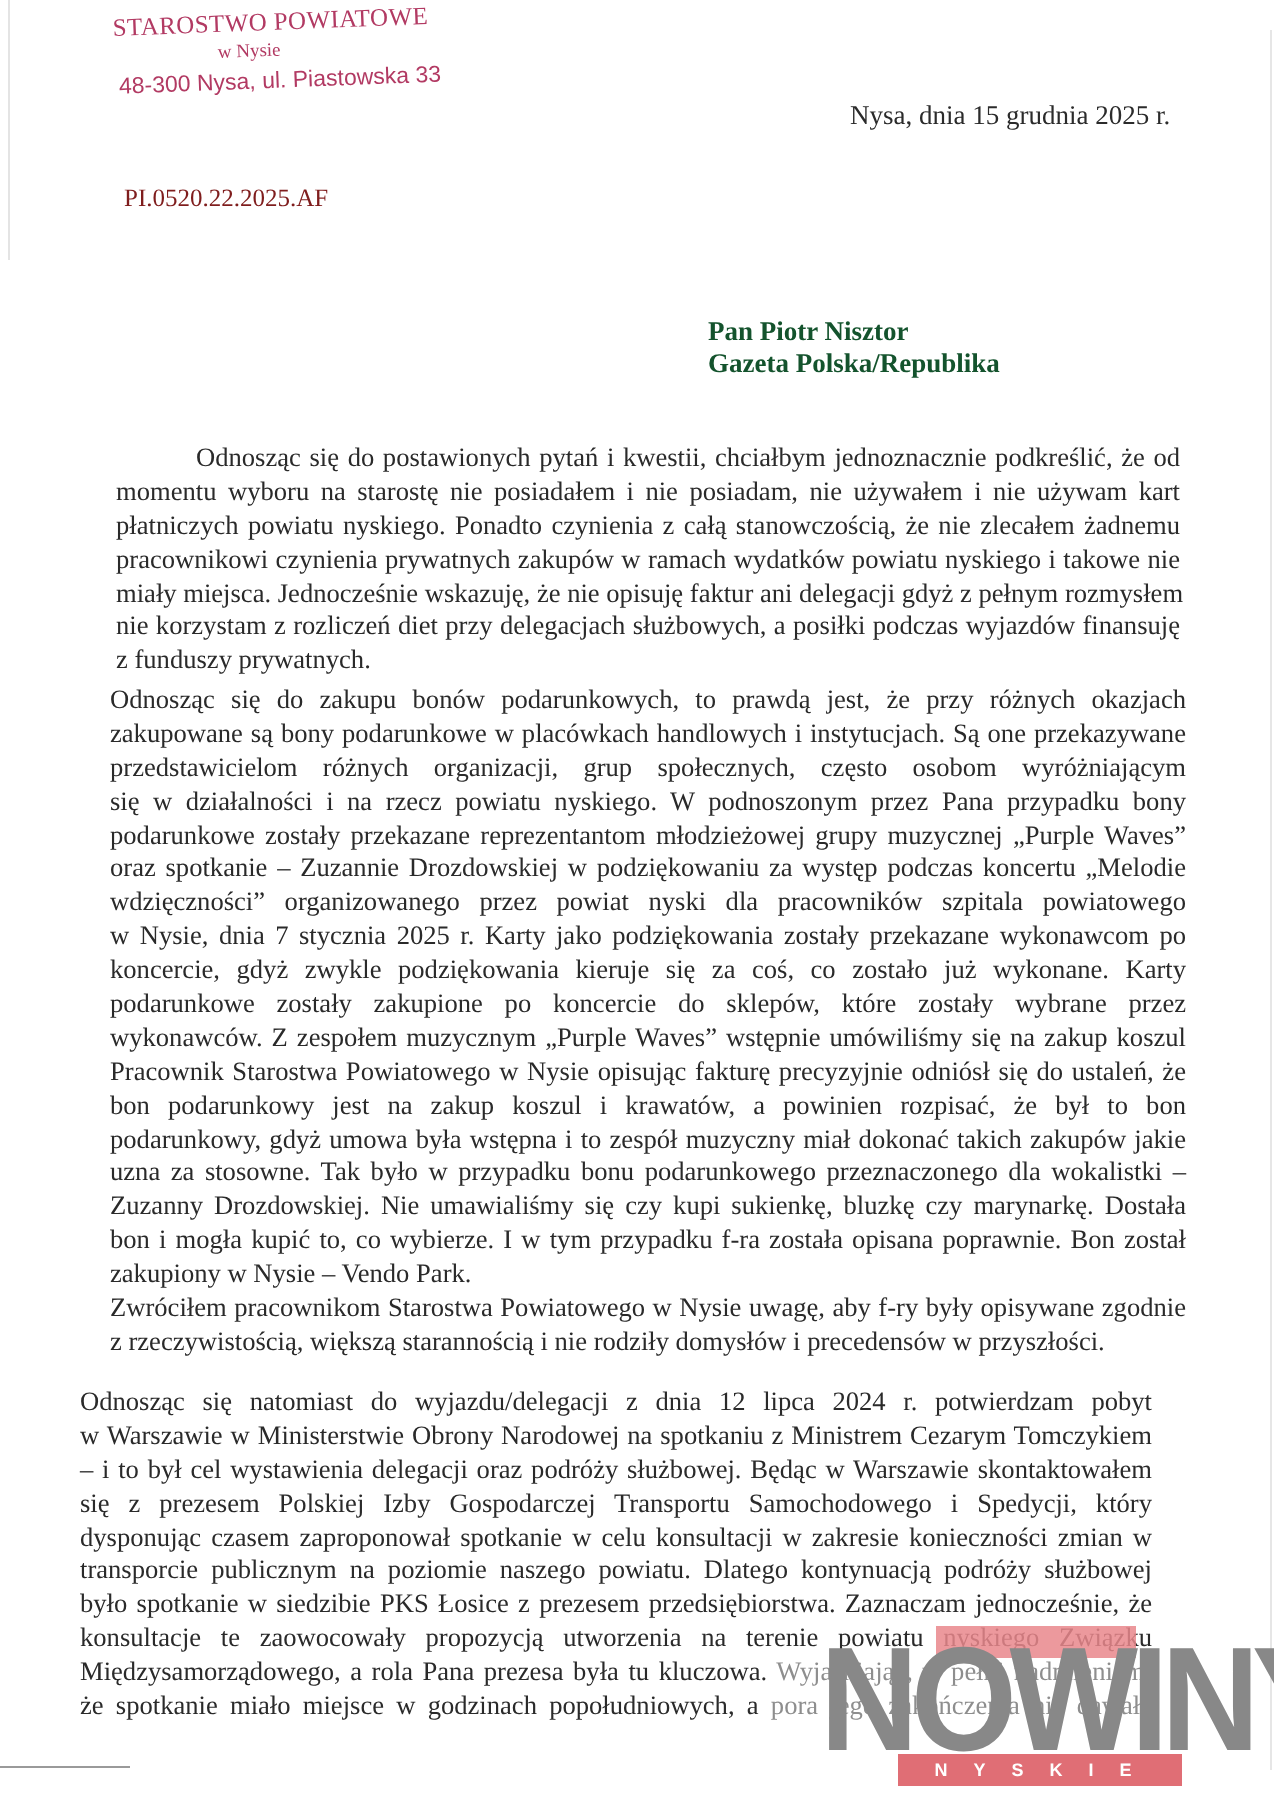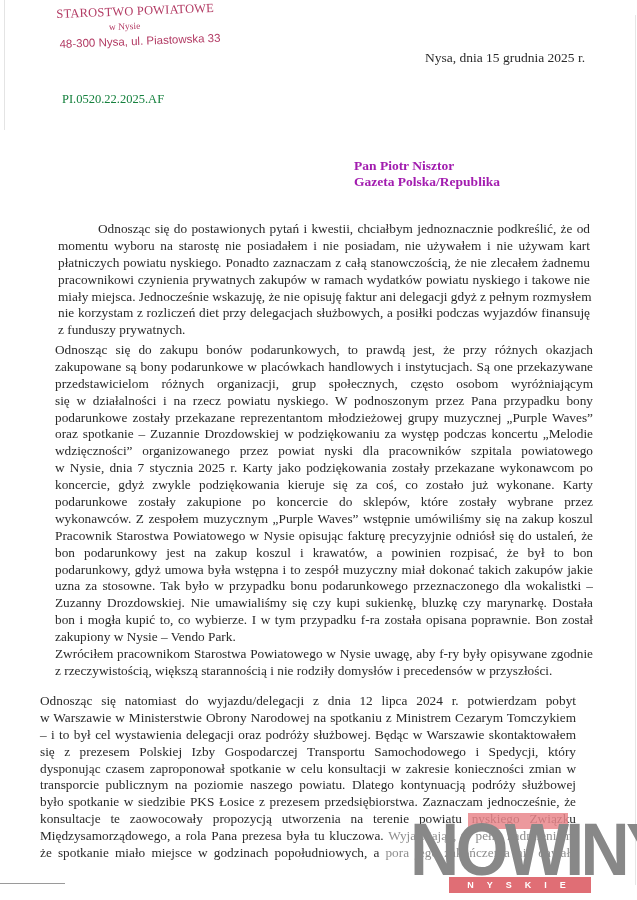--- a/index.html
+++ b/index.html
@@ -10,23 +10,23 @@
     }
     .edge-left { position: absolute; left: 4px; top: 0; width: 1px; height: 130px; background: #e4e4e4; }
     .edge-right { position: absolute; left: 635px; top: 15px; width: 1px; height: 870px; background: #e6e6e6; }
     .edge-bottom { position: absolute; left: 0; top: 883px; width: 65px; height: 1px; background: #9a9a9a; }
 
     .stamp { position: absolute; left: 56px; top: 4px; width: 170px; color: #b23a63; transform: rotate(-2.2deg); transform-origin: left top; }
     .stamp .s1 { font-family: "Liberation Serif", serif; font-size: 12.5px; letter-spacing: 0.2px; position: absolute; left: 0; top: 3px; white-space: nowrap; }
     .stamp .s2 { font-family: "Liberation Serif", serif; font-size: 9.5px; position: absolute; left: 52px; top: 20px; white-space: nowrap; }
     .stamp .s3 { font-family: "Liberation Sans", sans-serif; font-size: 11.5px; position: absolute; left: 2px; top: 34px; white-space: nowrap; }
 
-    .ref { position: absolute; left: 62px; top: 92px; font-size: 12.5px; color: #15803d; }
+    .ref { position: absolute; left: 62px; top: 92px; font-size: 12.5px; color: #7f1d1d; }
     .dateline { position: absolute; left: 425px; top: 50px; font-size: 13.5px; color: #2b2b2b; }
-    .addressee { position: absolute; left: 354px; top: 158px; font-size: 13.5px; font-weight: bold; line-height: 16px; color: #a21caf; }
+    .addressee { position: absolute; left: 354px; top: 158px; font-size: 13.5px; font-weight: bold; line-height: 16px; color: #14532d; }
 
     .para { position: absolute; font-size: 13.3px; line-height: 16.9px; text-align: justify; color: #2a2a2a; }
     .para .line { display: block; white-space: nowrap; text-align: justify; text-align-last: justify; height: 16.9px; }
     .para .line.last { text-align-last: left; }
     .p1 { left: 58px; top: 221px; width: 532px; }
     .p1 .first { padding-left: 40px; }
     .p2 { left: 55px; top: 342px; width: 538px; }
     .p4 { left: 40px; top: 682px; width: 536px; }
     .faded { color: #8e8e8e; }
 
@@ -52,21 +52,21 @@
 <div class="ref">PI.0520.22.2025.AF</div>
 
 <div class="addressee">
   <div>Pan Piotr Nisztor</div>
   <div>Gazeta Polska/Republika</div>
 </div>
 
 <div class="para p1">
   <span class="line first">Odnosząc się do postawionych pytań i kwestii, chciałbym jednoznacznie podkreślić, że od</span>
   <span class="line">momentu wyboru na starostę nie posiadałem i nie posiadam, nie używałem i nie używam kart</span>
-  <span class="line">płatniczych powiatu nyskiego. Ponadto zaznaczam z całą stanowczością, że nie zlecałem żadnemu</span>
+  <span class="line">płatniczych powiatu nyskiego. Ponadto czynienia z całą stanowczością, że nie zlecałem żadnemu</span>
   <span class="line">pracownikowi czynienia prywatnych zakupów w ramach wydatków powiatu nyskiego i takowe nie</span>
   <span class="line">miały miejsca. Jednocześnie wskazuję, że nie opisuję faktur ani delegacji gdyż z pełnym rozmysłem</span>
   <span class="line">nie korzystam z rozliczeń diet przy delegacjach służbowych, a posiłki podczas wyjazdów finansuję</span>
   <span class="line last">z funduszy prywatnych.</span>
 </div>
 
 <div class="para p2">
   <span class="line">Odnosząc się do zakupu bonów podarunkowych, to prawdą jest, że przy różnych okazjach</span>
   <span class="line">zakupowane są bony podarunkowe w placówkach handlowych i instytucjach. Są one przekazywane</span>
   <span class="line">przedstawicielom różnych organizacji, grup społecznych, często osobom wyróżniającym</span>

